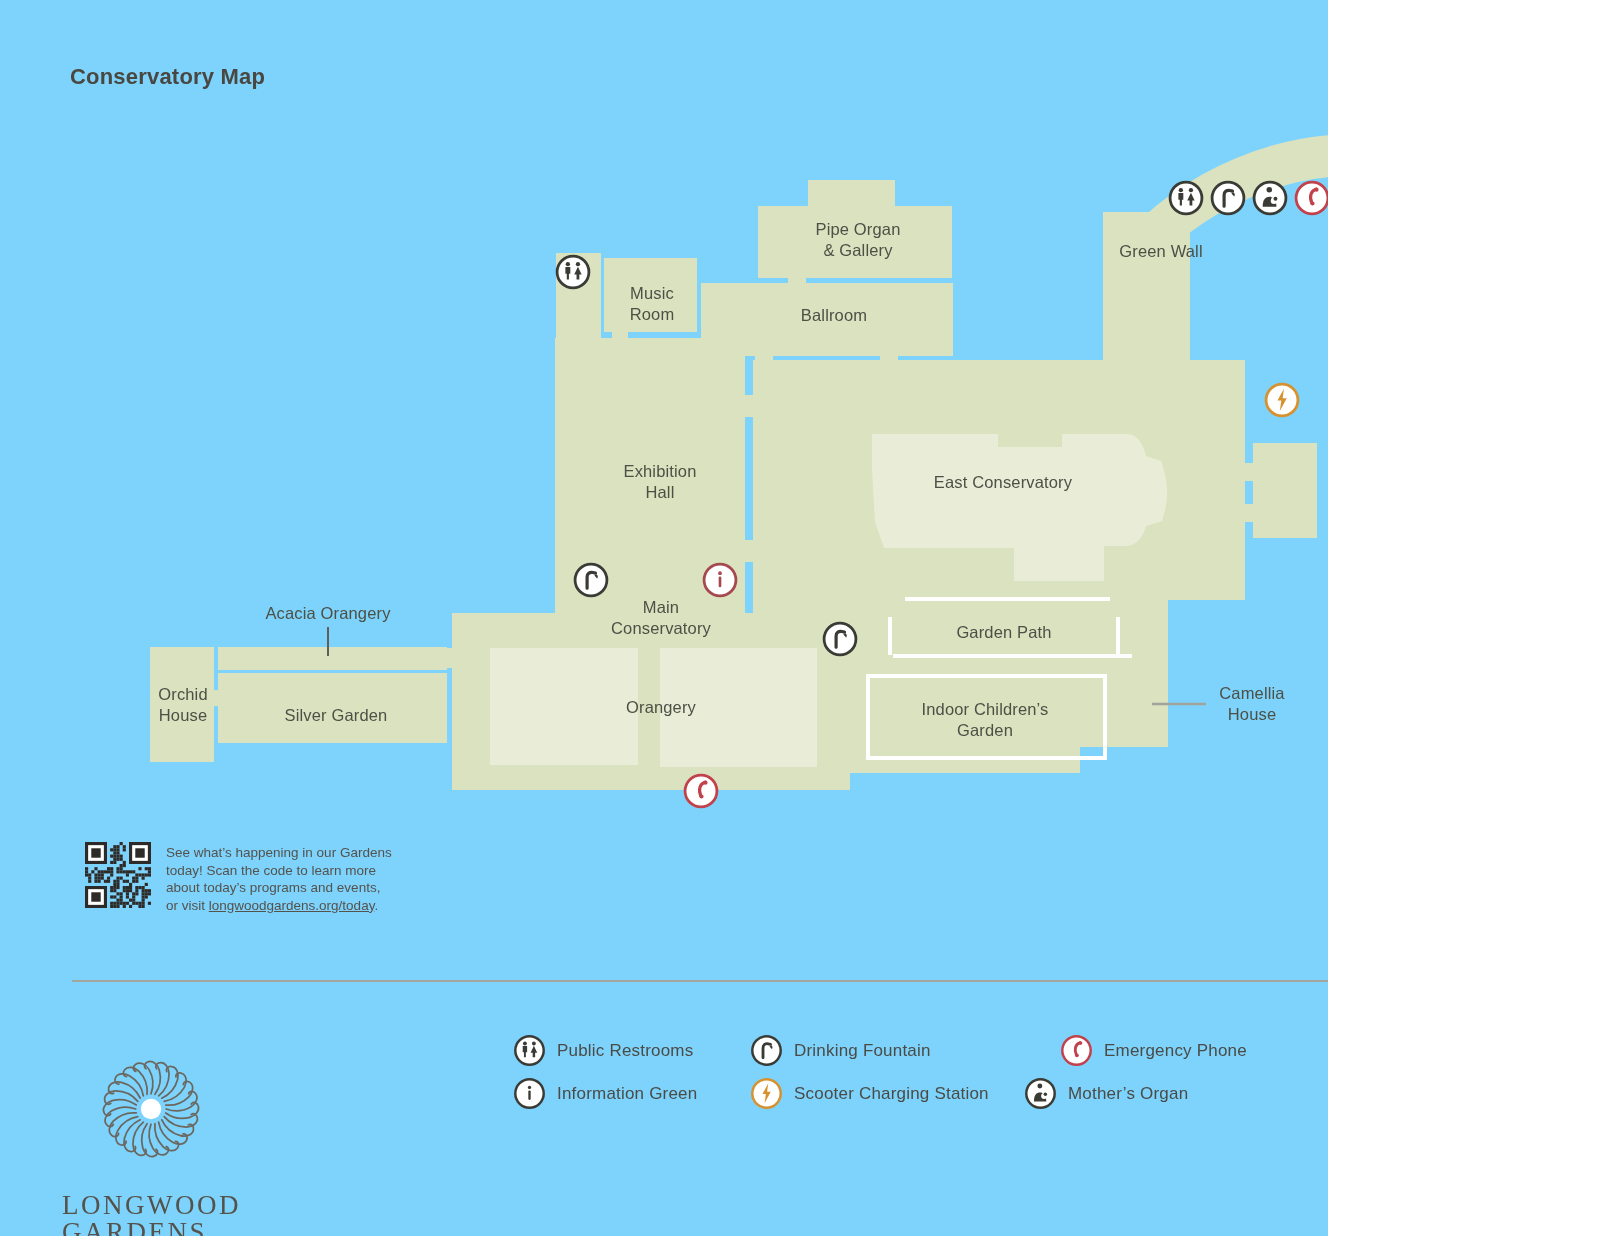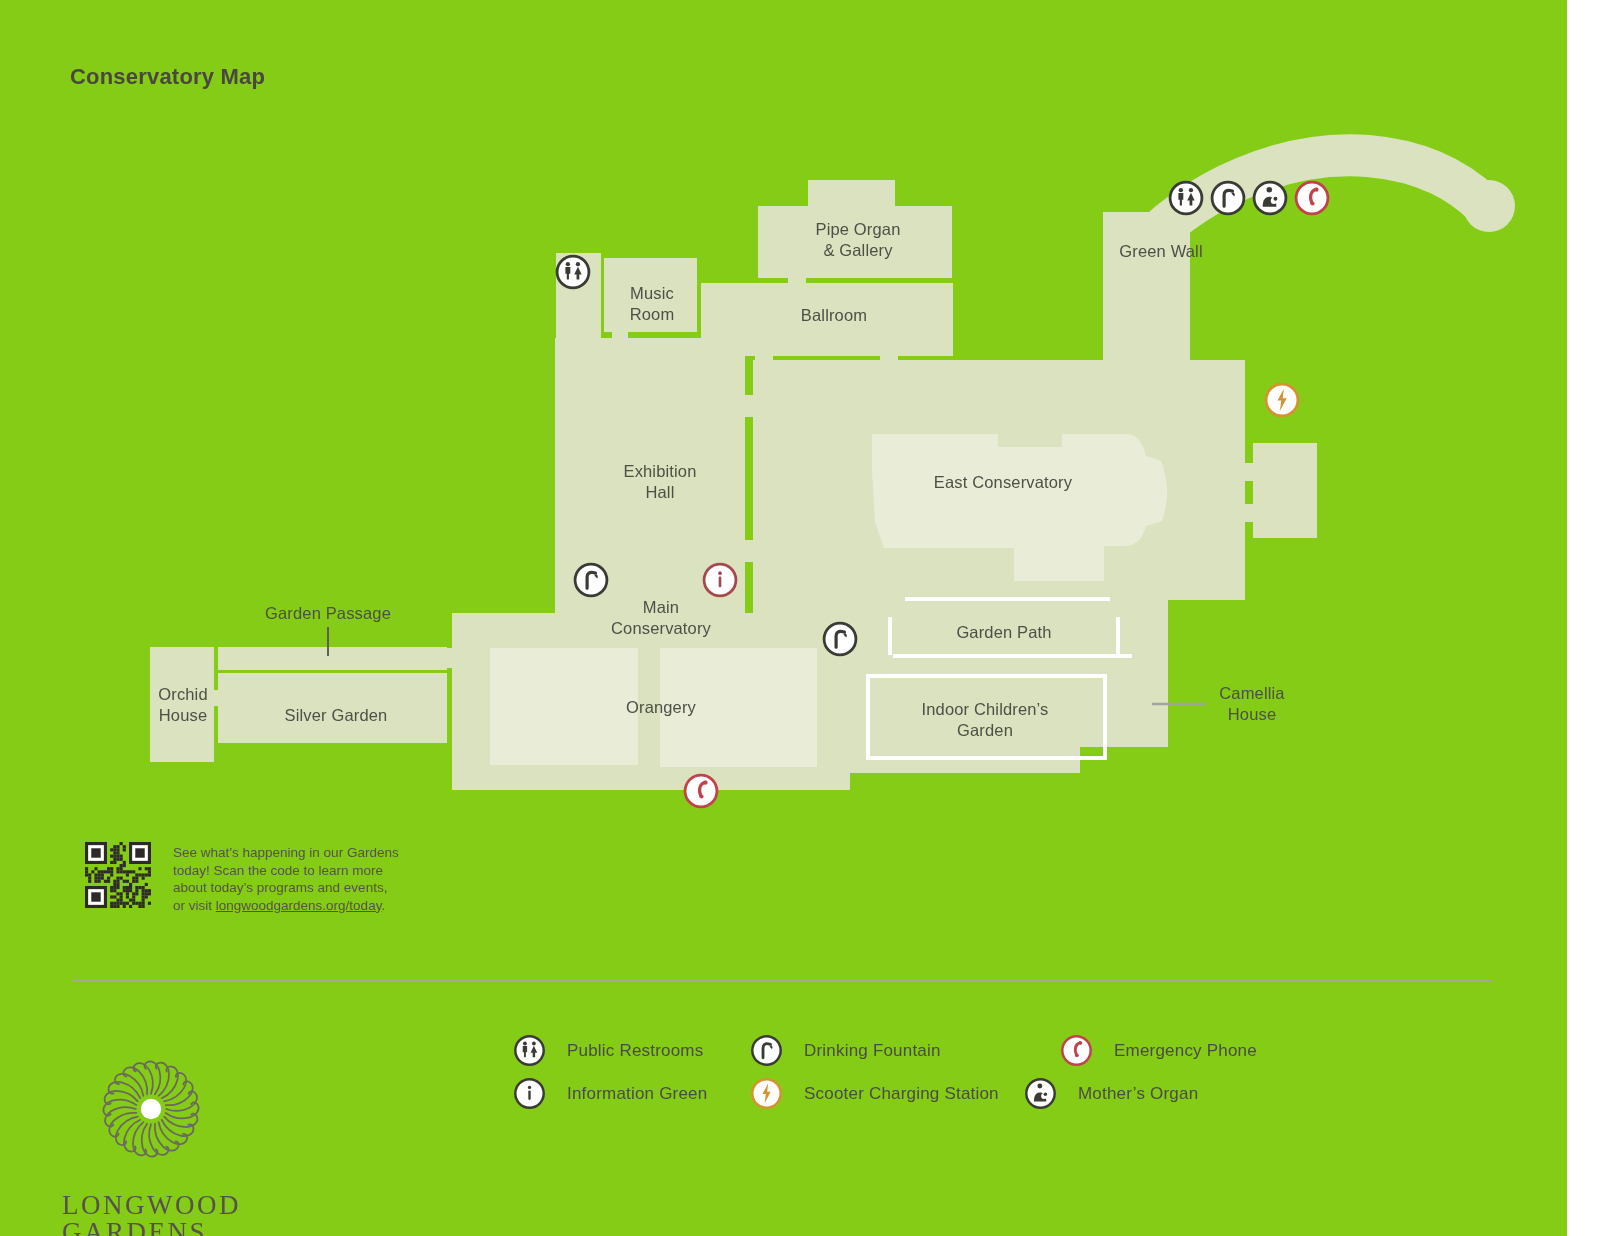--- a/index.html
+++ b/index.html
@@ -1,34 +1,34 @@
 <!DOCTYPE html>
 <html><head>
 <meta charset="utf-8">
 <style>
   html,body{margin:0;padding:0;background:#fff;}
-  .page{position:relative;width:1567px;height:1236px;background:#84cc16;overflow:hidden;
+  .page{position:relative;width:1328px;height:1236px;background:#7dd3fc;overflow:hidden;
         font-family:"Liberation Sans",sans-serif;}
   .page-title{position:absolute;left:70px;top:64px;font-size:22px;font-weight:bold;
         color:#4a4741;letter-spacing:.2px;margin:0;}
   .map-svg{position:absolute;left:0;top:0;}
   .room-label{position:absolute;transform:translate(-50%,-50%);text-align:center;
         white-space:pre-line;font-size:16.5px;line-height:20.5px;color:#4d5045;letter-spacing:.15px;}
   .map-icon{position:absolute;transform:translate(-50%,-50%);width:37px;height:37px;}
   .map-icon svg{display:block;width:100%;height:100%;}
-  .qr-block{position:absolute;left:85px;top:842px;display:flex;gap:22px;}
+  .qr-block{position:absolute;left:85px;top:842px;display:flex;gap:15px;}
   .qr-code{width:66px;height:66px;}
   .qr-text{font-size:13.5px;line-height:17.5px;color:#55524c;padding-top:2px;}
   .qr-link{text-decoration:underline;margin-top:8px;}
   .divider{position:absolute;left:72px;top:980px;width:1420px;height:2px;background:#a5a59f;}
   .brand{position:absolute;left:62px;top:1048px;display:flex;align-items:center;gap:22px;flex-direction:column;}
   .brand-logo{width:122px;height:122px;}
   .brand-name{font-family:"Liberation Serif",serif;font-size:27px;line-height:27px;
         letter-spacing:2.5px;color:#55524b;}
-  .legend-item{position:absolute;display:flex;align-items:center;gap:21px;justify-content:space-between;}
+  .legend-item{position:absolute;display:flex;align-items:center;gap:11px;justify-content:space-between;}
   .legend-item .li-icon{width:33px;height:33px;flex:0 0 auto;}
   .legend-item .li-icon svg{display:block;width:100%;height:100%;}
   .legend-label{font-size:17px;color:#4b4b46;letter-spacing:.2px;white-space:nowrap;}
 </style>
 </head>
 <body>
 
 <div class="page">
 
   <h1 class="page-title">Conservatory Map</h1>
@@ -100,21 +100,21 @@
   <div class="room-label" style="left:652px;top:303px">Music
 Room</div>
   <div class="room-label" style="left:834px;top:315px">Ballroom</div>
   <div class="room-label" style="left:1161px;top:251px">Green Wall</div>
   <div class="room-label" style="left:660px;top:481px">Exhibition
 Hall</div>
   <div class="room-label" style="left:1003px;top:482px">East Conservatory</div>
   <div class="room-label" style="left:661px;top:617px">Main
 Conservatory</div>
   <div class="room-label" style="left:1004px;top:632px">Garden Path</div>
-  <div class="room-label" style="left:328px;top:613px">Garden Passage</div>
+  <div class="room-label" style="left:328px;top:613px">Acacia Orangery</div>
   <div class="room-label" style="left:183px;top:704px">Orchid
 House</div>
   <div class="room-label" style="left:336px;top:715px">Silver Garden</div>
   <div class="room-label" style="left:661px;top:707px">Orangery</div>
   <div class="room-label" style="left:985px;top:719px">Indoor Children’s
 Garden</div>
   <div class="room-label" style="left:1252px;top:703px">Camellia
 House</div>
 
   <div id="map-icons">

